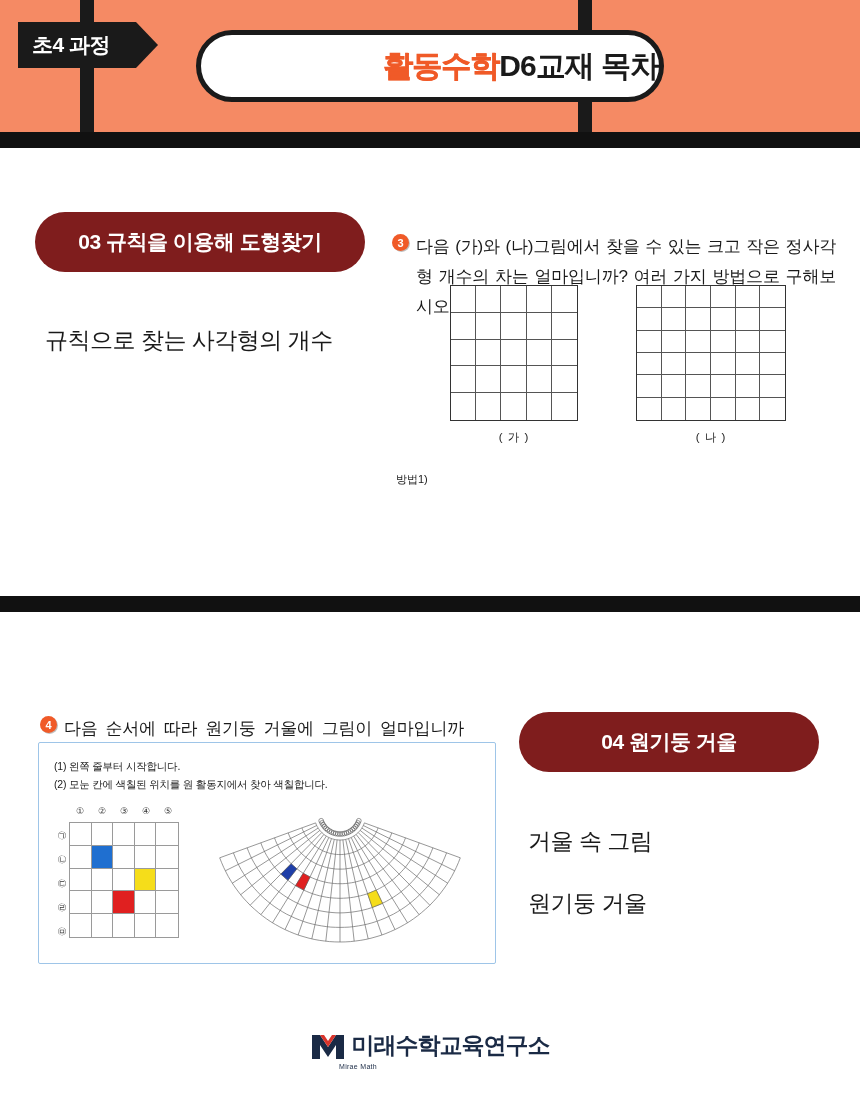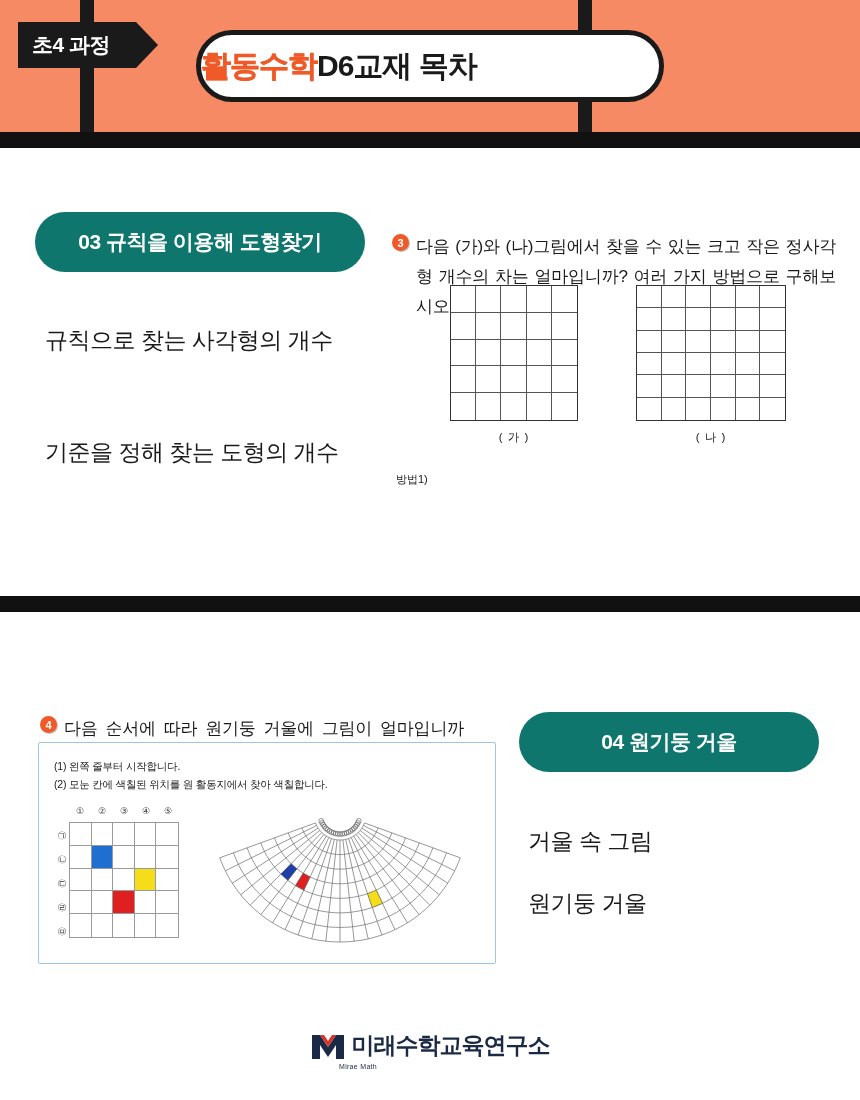--- a/index.html
+++ b/index.html
@@ -34,21 +34,21 @@
 
   .header-sign {
     position: absolute;
     left: 196px; top: 30px;
     width: 468px; height: 72px;
     background: #ffffff;
     border: 5px solid #1a1a1a;
     border-radius: 36px;
     display: flex;
     align-items: center;
-    justify-content: flex-start;
+    justify-content: flex-end;
   }
   .sign-text {
     font-size: 30px;
     font-weight: bold;
     letter-spacing: -1px;
     white-space: nowrap;
   }
   .sign-text .hl {
     color: #f05a28;
     -webkit-text-stroke: 0.6px #f05a28;
@@ -85,21 +85,21 @@
     left: 0;
     width: 860px;
     background: #111111;
   }
   .divider.d1 { top: 132px; height: 16px; }
   .divider.d2 { top: 596px; height: 16px; }
 
   
   .pill {
     position: absolute;
-    background: #0f766e;
+    background: #7f1d1d;
     border-radius: 40px;
     color: #ffffff;
     font-size: 21px;
     font-weight: bold;
     display: flex;
     align-items: center;
     justify-content: center;
     letter-spacing: -0.5px;
   }
 
@@ -239,21 +239,20 @@
     </div>
   </div>
 
   <div class="divider d1"></div>
 
   <div class="pill" style="left:35px; top:212px; width:330px; height:60px;">
     <span>03 규칙을 이용해 도형찾기</span>
   </div>
 
   <div class="topic" style="left:45px; top:325px;">규칙으로 찾는 사각형의 개수</div>
-  <div class="topic" style="left:45px; top:437px;">기준을 정해 찾는 도형의 개수</div>
 
   <div class="q-num" style="left:392px; top:234px;">3</div>
   <div class="q-text" style="left:416px; top:232px; width:420px;">다음 (가)와 (나)그림에서 찾을 수 있는 크고 작은 정사각형 개수의 차는 얼마입니까? 여러 가지 방법으로 구해보시오.</div>
 
   <div class="grid-box" style="left:450px; top:285px; width:128px; height:136px; grid-template-columns:repeat(5,1fr); grid-template-rows:repeat(5,1fr);">
       <div class="cell"></div>
       <div class="cell"></div>
       <div class="cell"></div>
       <div class="cell"></div>
       <div class="cell last-col"></div>

